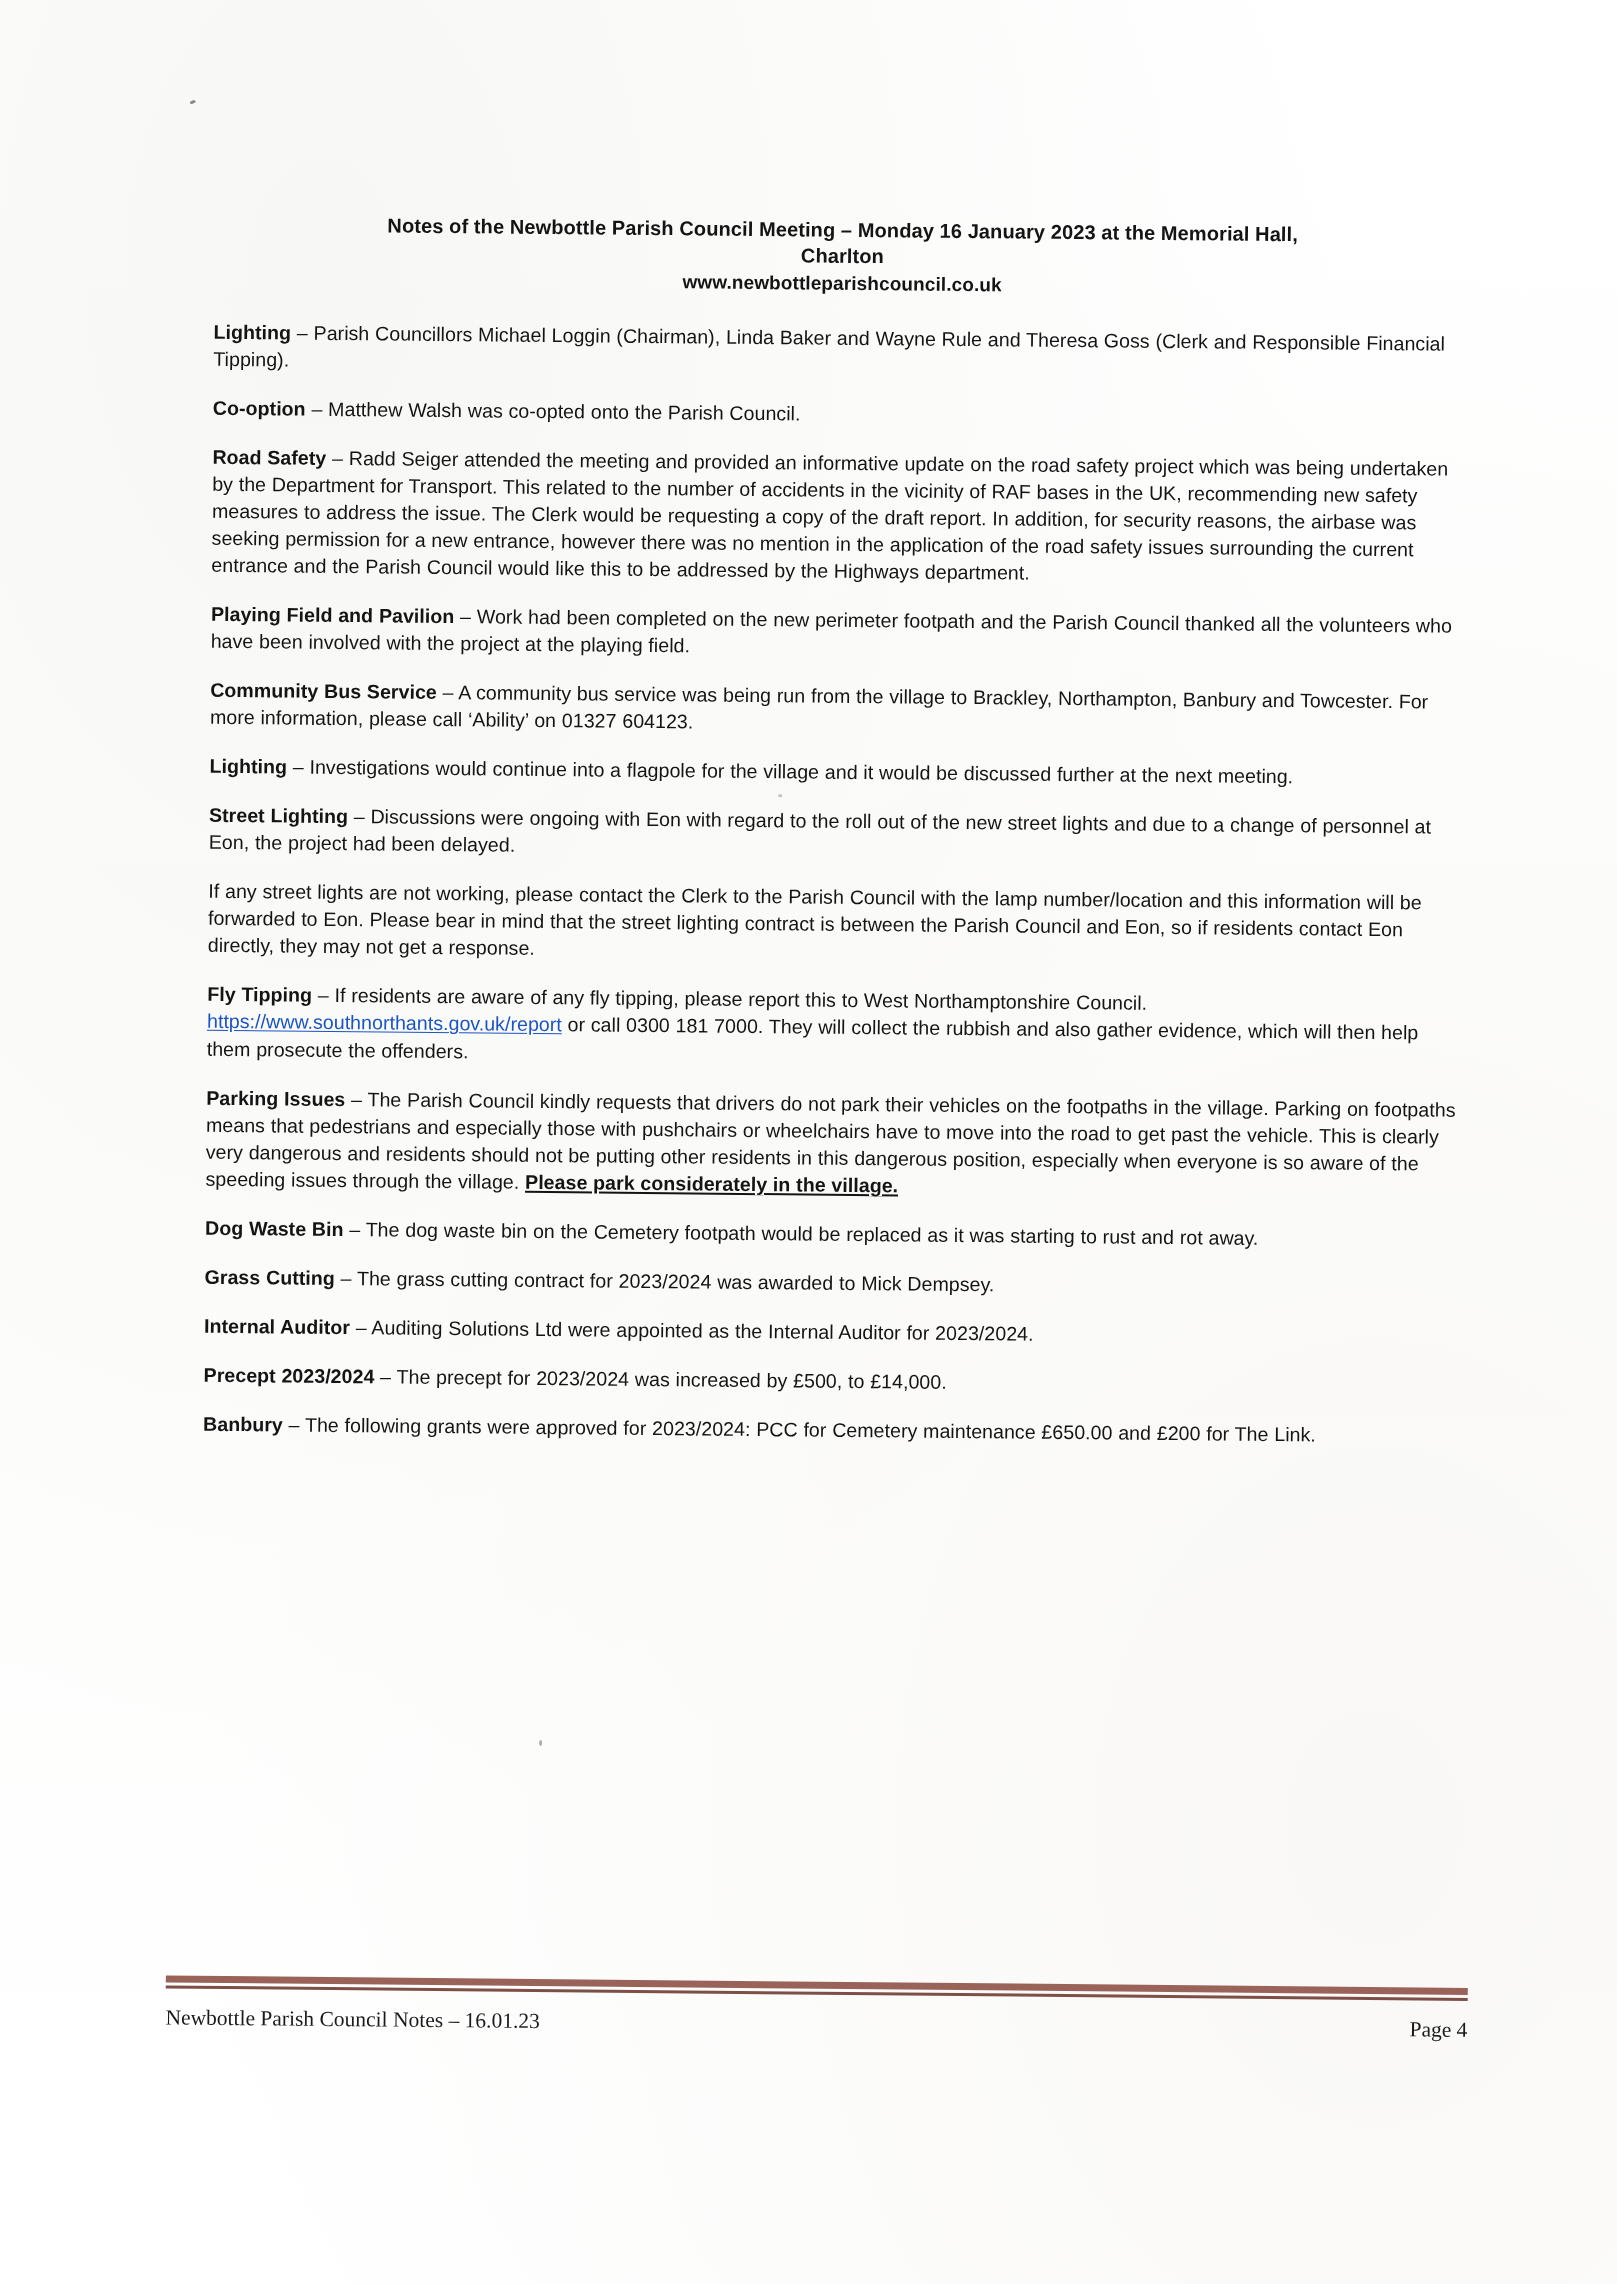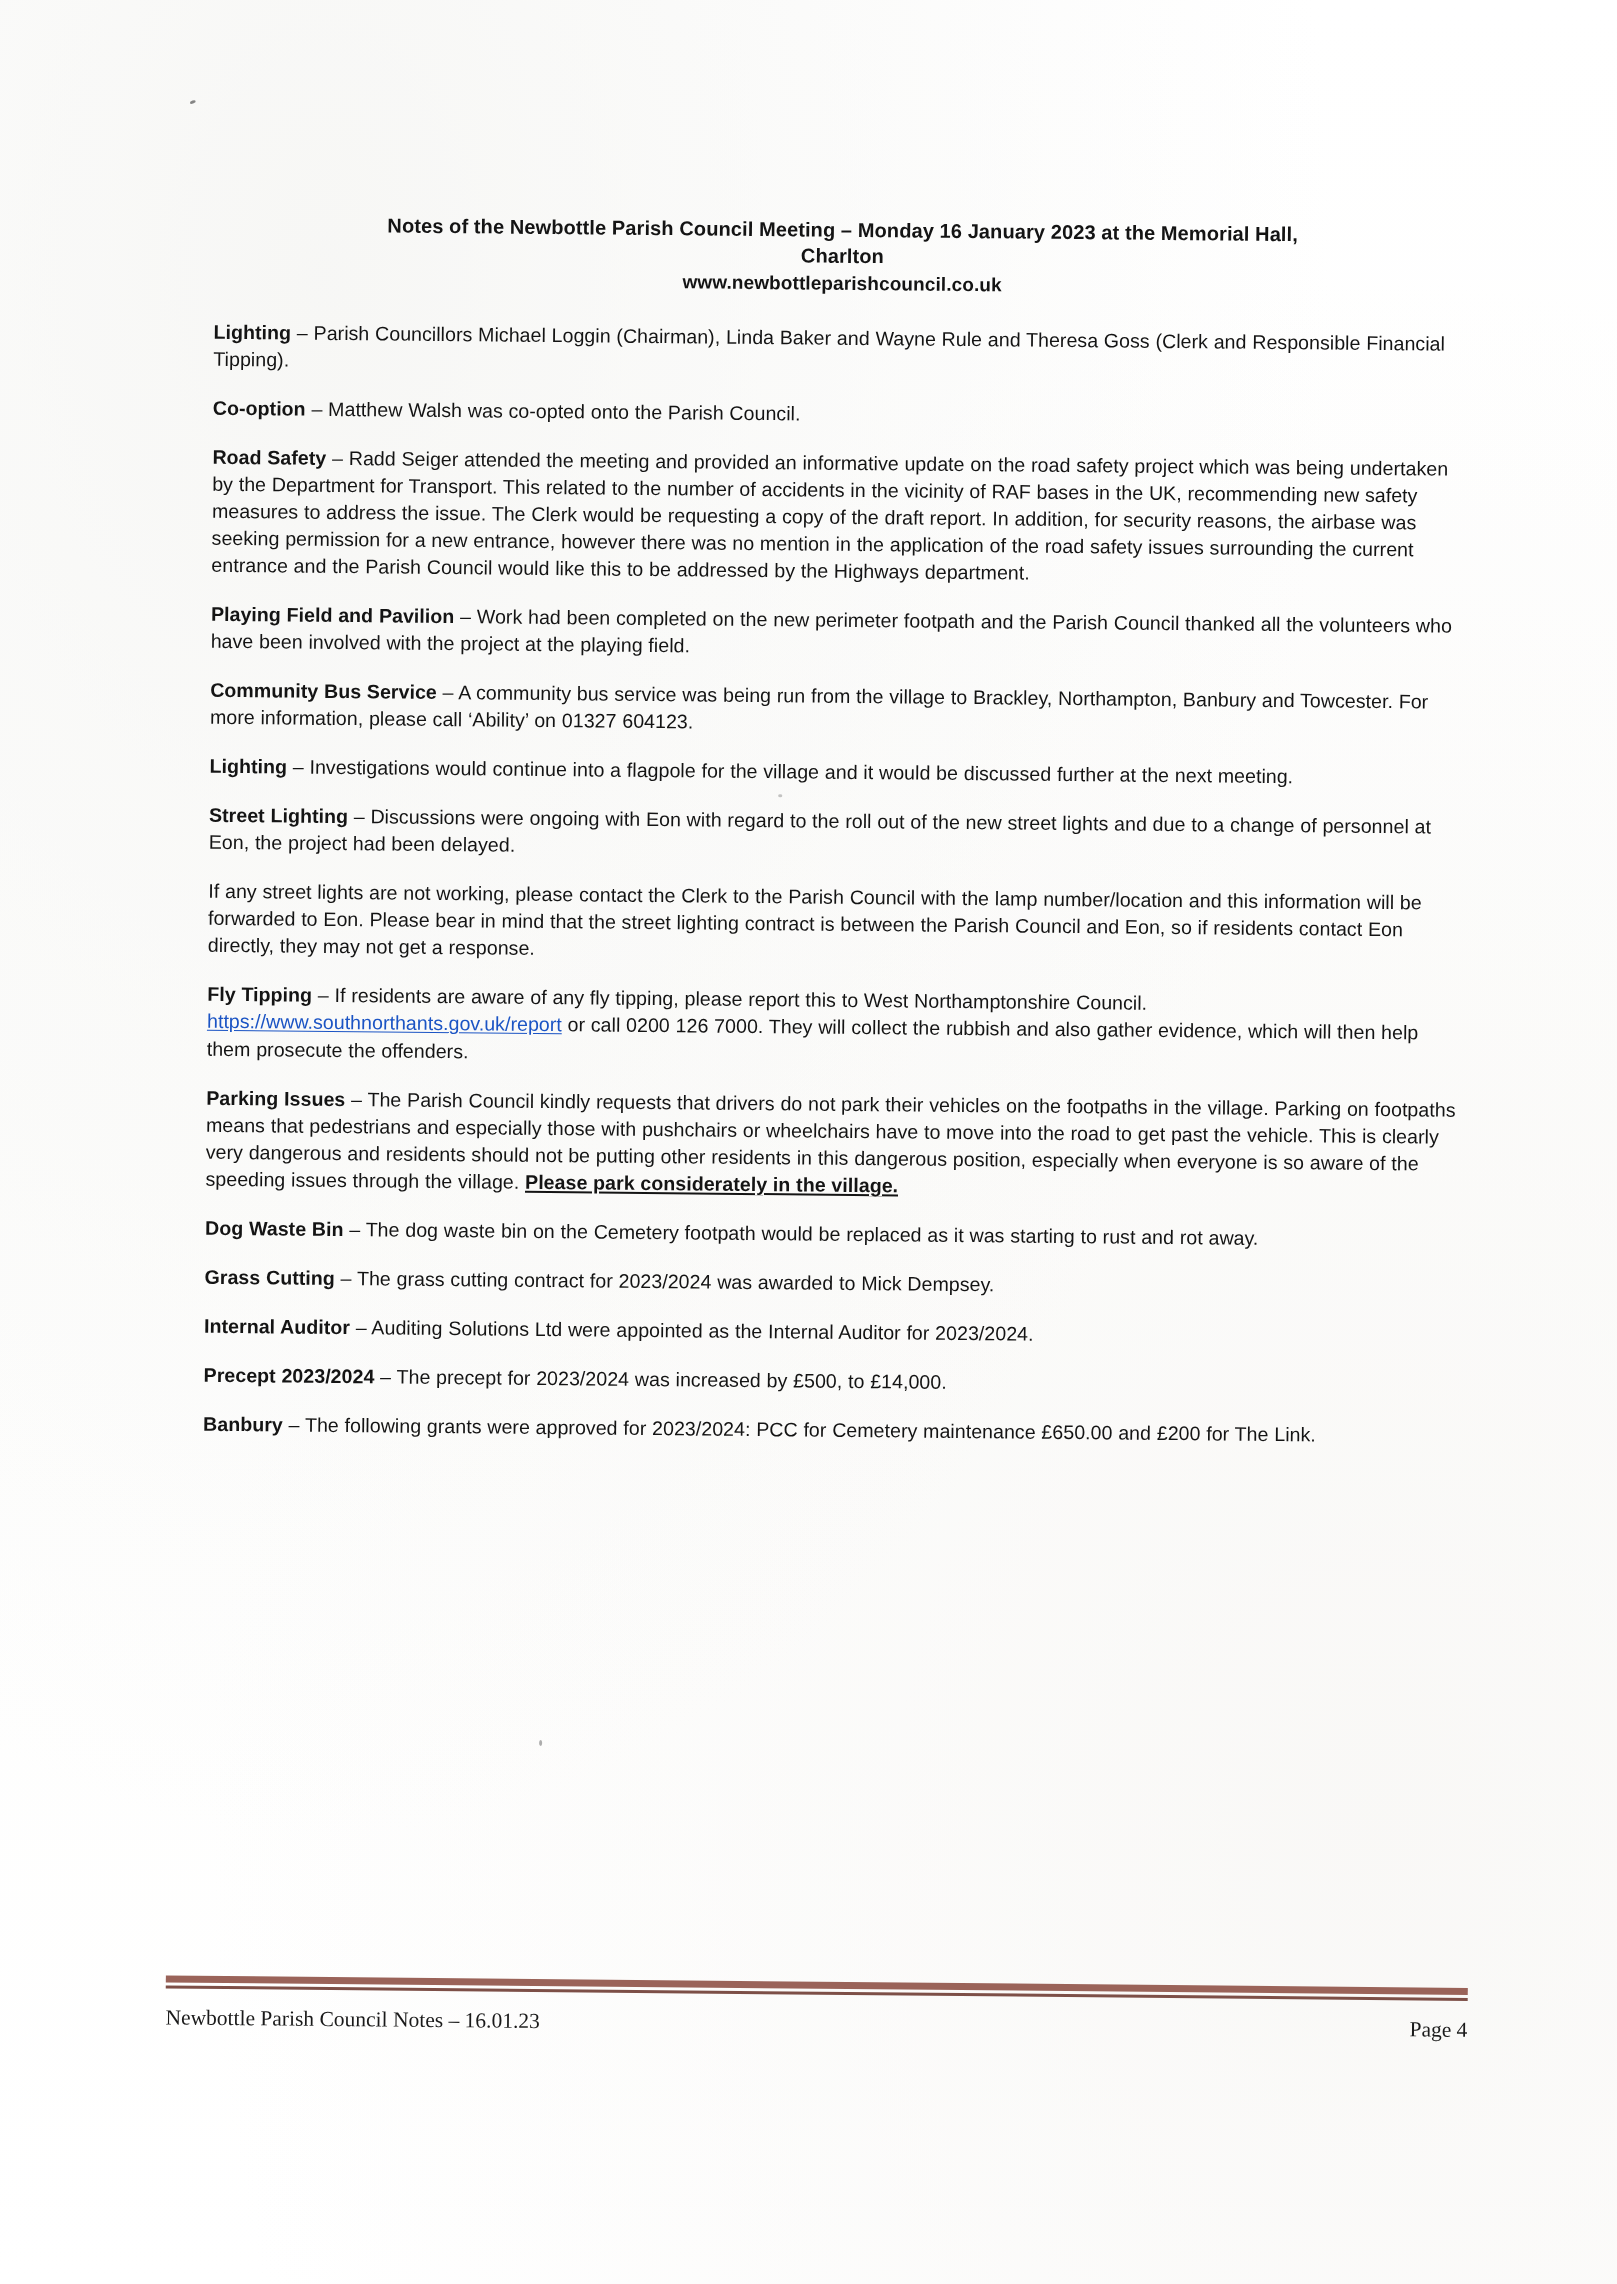--- a/index.html
+++ b/index.html
@@ -182,21 +182,21 @@
         <span class="lead">Lighting</span><span> – </span><span>Investigations would continue into a flagpole for the village and it would be discussed further at the next meeting.</span>
       </p>
 
       <p class="para">
         <span class="lead">Street Lighting</span><span> – </span><span>Discussions were ongoing with Eon with regard to the roll out of the new street lights and due to a change of personnel at Eon, the project had been delayed.</span>
       </p>
 
       <p class="para">If any street lights are not working, please contact the Clerk to the Parish Council with the lamp number/location and this information will be forwarded to Eon.  Please bear in mind that the street lighting contract is between the Parish Council and Eon, so if residents contact Eon directly, they may not get a response.</p>
 
       <p class="para">
-        <span class="lead">Fly Tipping</span><span> – </span><span>If residents are aware of any fly tipping, please report this to West Northamptonshire Council.  </span><a class="link" href="#">https://www.southnorthants.gov.uk/report</a><span> or call 0200 126 7000. They will collect the rubbish and also gather evidence, which will then help them prosecute the offenders.</span>
+        <span class="lead">Fly Tipping</span><span> – </span><span>If residents are aware of any fly tipping, please report this to West Northamptonshire Council.  </span><a class="link" href="#">https://www.southnorthants.gov.uk/report</a><span> or call 0300 181 7000. They will collect the rubbish and also gather evidence, which will then help them prosecute the offenders.</span>
       </p>
 
       <p class="para">
         <span class="lead">Parking Issues</span><span> – </span><span>The Parish Council kindly requests that drivers do not park their vehicles on the footpaths in the village.  Parking on footpaths means that pedestrians and especially those with pushchairs or wheelchairs have to move into the road to get past the vehicle.  This is clearly very dangerous and residents should not be putting other residents in this dangerous position, especially when everyone is so aware of the speeding issues through the village.  </span><span class="emph-underline">Please park considerately in the village.</span>
       </p>
 
       <p class="para">
         <span class="lead">Dog Waste Bin</span><span> – </span><span>The dog waste bin on the Cemetery footpath would be replaced as it was starting to rust and rot away.</span>
       </p>
 

